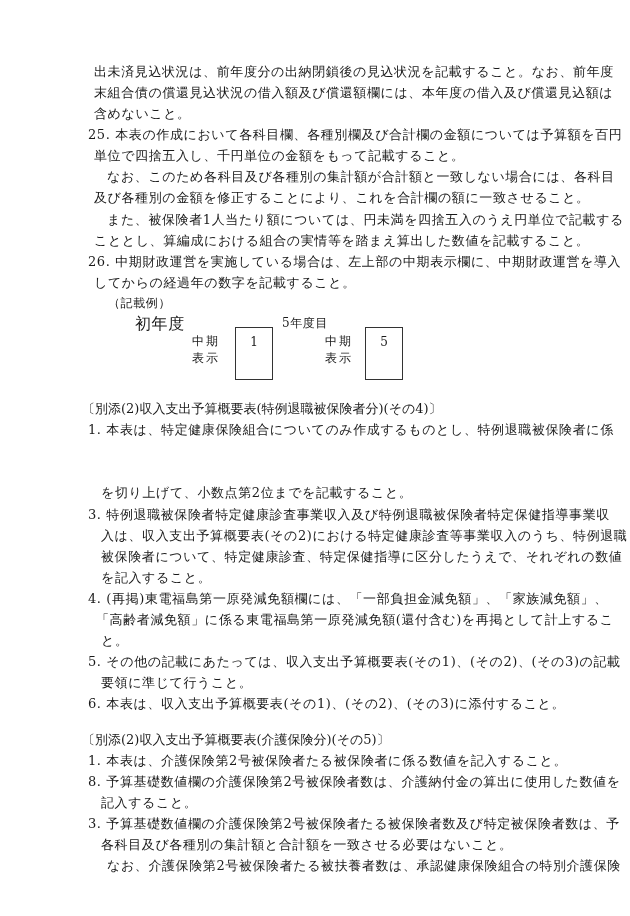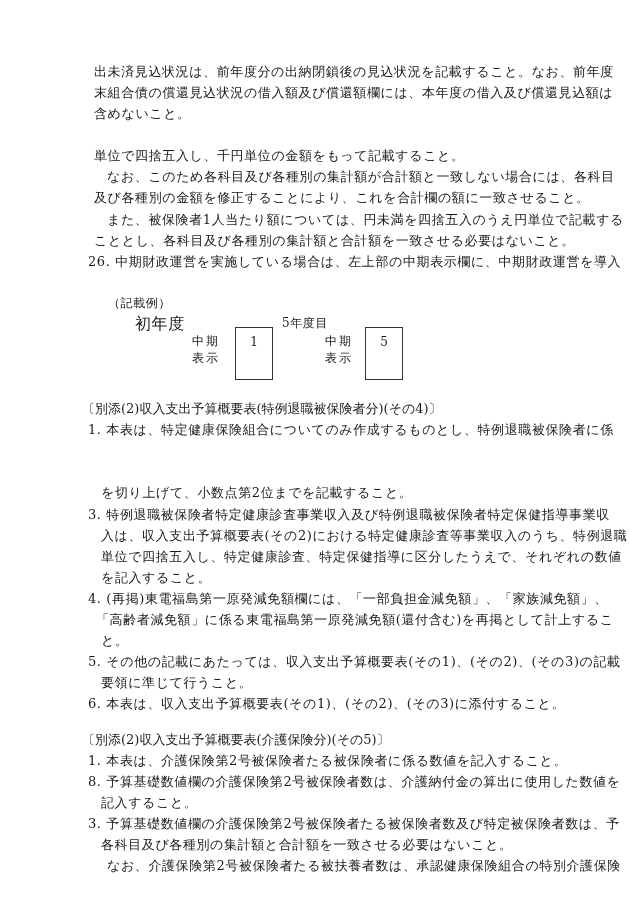--- a/index.html
+++ b/index.html
@@ -20,46 +20,48 @@
   </style>
 </head>
 <body>
 
 <div class="page">
 
   <div class="ln" style="left:94px;top:62px">出未済見込状況は、前年度分の出納閉鎖後の見込状況を記載すること。なお、前年度</div>
   <div class="ln" style="left:94px;top:83px">末組合債の償還見込状況の借入額及び償還額欄には、本年度の借入及び償還見込額は</div>
   <div class="ln" style="left:94px;top:104px">含めないこと。</div>
 
+  <div class="ln" style="left:88px;top:125px">25. 本表の作成において各科目欄、各種別欄及び合計欄の金額については予算額を百円</div>
   <div class="ln" style="left:94px;top:146px">単位で四捨五入し、千円単位の金額をもって記載すること。</div>
   <div class="ln" style="left:94px;top:188px">及び各種別の金額を修正することにより、これを合計欄の額に一致させること。</div>
   <div class="ln" style="left:107px;top:167px">なお、このため各科目及び各種別の集計額が合計額と一致しない場合には、各科目</div>
   <div class="ln" style="left:107px;top:210px">また、被保険者1人当たり額については、円未満を四捨五入のうえ円単位で記載する</div>
-  <div class="ln" style="left:94px;top:231px">こととし、各科目及び各種別の集計額と合計額を一致させる必要はないこと。</div>
+  <div class="ln" style="left:94px;top:231px">こととし、算編成における組合の実情等を踏まえ算出した数値を記載すること。</div>
 
   <div class="ln" style="left:88px;top:252px">26. 中期財政運営を実施している場合は、左上部の中期表示欄に、中期財政運営を導入</div>
+  <div class="ln" style="left:94px;top:273px">してからの経過年の数字を記載すること。</div>
 
   <div class="ln" style="left:108px;top:294px;font-size:12px">（記載例）</div>
   <div class="ln" style="left:135px;top:314px;font-size:16px">初年度</div>
   <div class="ln" style="left:282px;top:314px;font-size:12px">5年度目</div>
 
   <div class="ln" style="left:192px;top:332px;font-size:12px;letter-spacing:2px">中期</div>
   <div class="ln" style="left:192px;top:349px;font-size:12px;letter-spacing:2px">表示</div>
   <div class="box" style="left:235px;top:327px;width:38px;height:53px">1</div>
 
   <div class="ln" style="left:325px;top:332px;font-size:12px;letter-spacing:2px">中期</div>
   <div class="ln" style="left:325px;top:349px;font-size:12px;letter-spacing:2px">表示</div>
   <div class="box" style="left:365px;top:327px;width:38px;height:53px">5</div>
 
   <div class="ln" style="left:82px;top:399px;letter-spacing:0">〔別添(2)収入支出予算概要表(特例退職被保険者分)(その4)〕</div>
   <div class="ln" style="left:88px;top:420px">1. 本表は、特定健康保険組合についてのみ作成するものとし、特例退職被保険者に係</div>
   <div class="ln" style="left:101px;top:483px">を切り上げて、小数点第2位までを記載すること。</div>
   <div class="ln" style="left:88px;top:505px">3. 特例退職被保険者特定健康診査事業収入及び特例退職被保険者特定保健指導事業収</div>
   <div class="ln" style="left:101px;top:526px">入は、収入支出予算概要表(その2)における特定健康診査等事業収入のうち、特例退職</div>
-  <div class="ln" style="left:101px;top:547px">単位で四捨五入し、特定健康診査、特定保健指導に区分したうえで、それぞれの数値</div>
+  <div class="ln" style="left:101px;top:547px">被保険者について、特定健康診査、特定保健指導に区分したうえで、それぞれの数値</div>
   <div class="ln" style="left:101px;top:568px">を記入すること。</div>
   <div class="ln" style="left:88px;top:589px">4. (再掲)東電福島第一原発減免額欄には、「一部負担金減免額」、「家族減免額」、</div>
   <div class="ln" style="left:96px;top:610px">「高齢者減免額」に係る東電福島第一原発減免額(還付含む)を再掲として計上するこ</div>
   <div class="ln" style="left:101px;top:631px">と。</div>
   <div class="ln" style="left:88px;top:652px">5. その他の記載にあたっては、収入支出予算概要表(その1)、(その2)、(その3)の記載</div>
   <div class="ln" style="left:101px;top:673px">要領に準じて行うこと。</div>
   <div class="ln" style="left:88px;top:694px">6. 本表は、収入支出予算概要表(その1)、(その2)、(その3)に添付すること。</div>
 
   <div class="ln" style="left:82px;top:730px;letter-spacing:0">〔別添(2)収入支出予算概要表(介護保険分)(その5)〕</div>
   <div class="ln" style="left:88px;top:751px">1. 本表は、介護保険第2号被保険者たる被保険者に係る数値を記入すること。</div>

